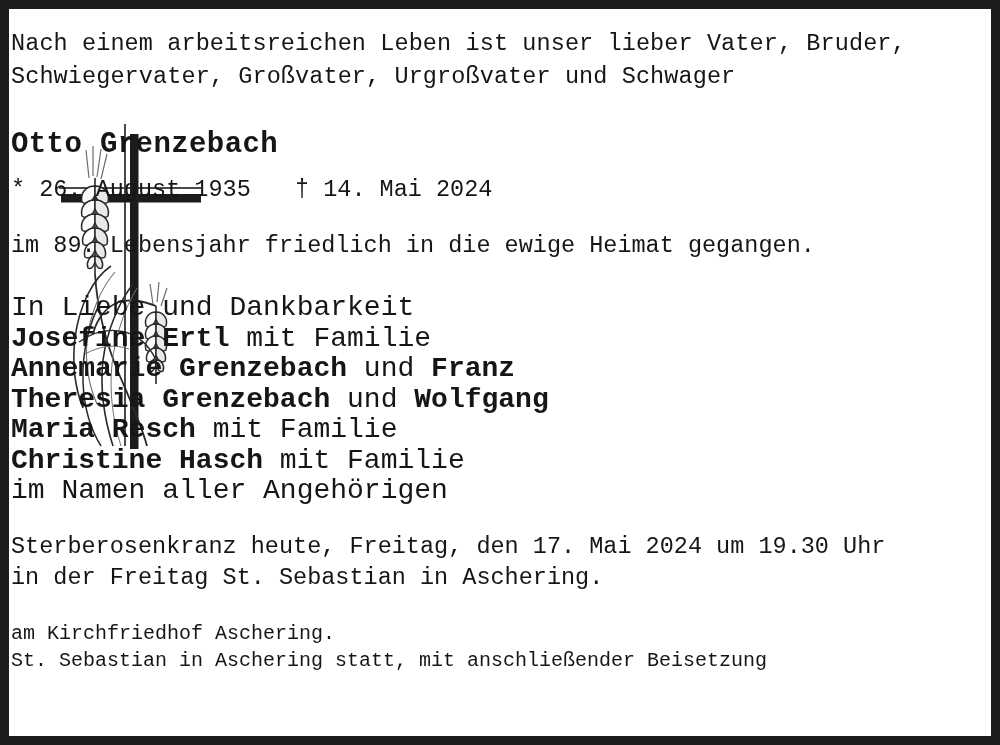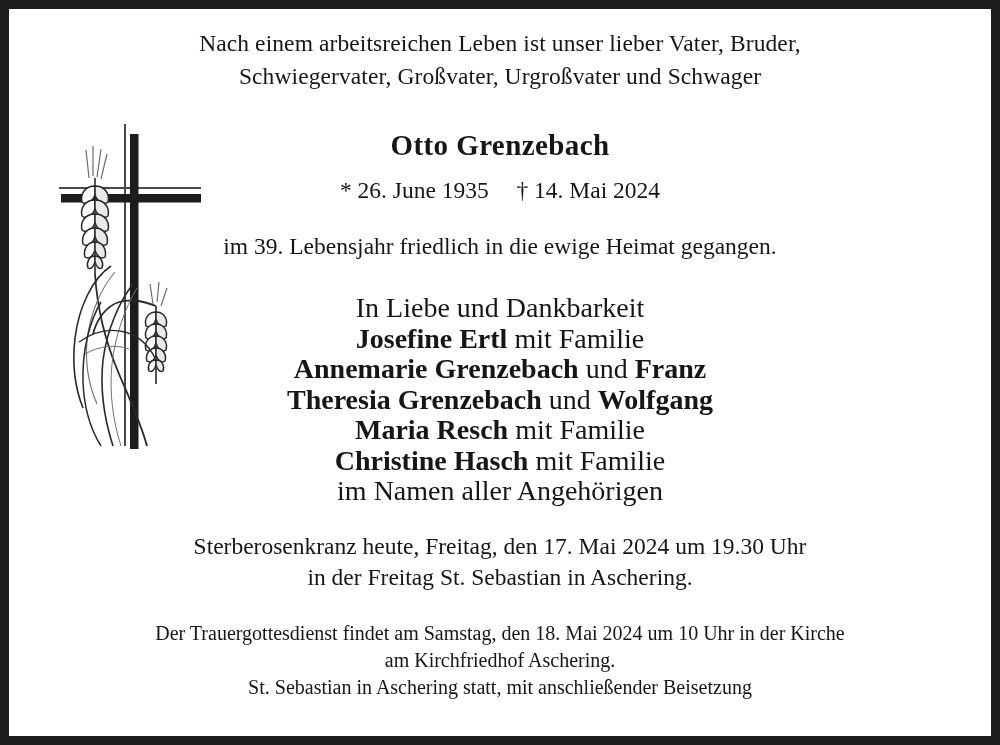--- a/index.html
+++ b/index.html
@@ -45,21 +45,21 @@
 
   
   #text-column {
     position: absolute;
     left: 0;
     top: 0;
     width: 100%;
     text-align: center;
   }
 
-  .blk { width: 100%; text-align: center; }
+  .blk { width: 100%; text-align: left; font-family: Liberation Mono, monospace; }
 
   .intro {
     margin-top: 16px;
     font-size: 23.5px;
     line-height: 33px;
     letter-spacing: 0.1px;
   }
 
   .name {
     margin-top: 28px;
@@ -175,27 +175,27 @@
 
       <div class="blk intro">
         <span class="line">Nach einem arbeitsreichen Leben ist unser lieber Vater, Bruder,</span>
         <span class="line">Schwiegervater, Großvater, Urgroßvater und Schwager</span>
       </div>
 
       <div class="blk name">Otto Grenzebach</div>
 
       <div class="blk dates">
         <span>*</span>
-        <span>26. June 1935</span>
+        <span>26. August 1935</span>
         <span class="gap"></span>
         <span>†</span>
         <span>14. Mai 2024</span>
       </div>
 
-      <div class="blk lifeline">im 39. Lebensjahr friedlich in die ewige Heimat gegangen.</div>
+      <div class="blk lifeline">im 89. Lebensjahr friedlich in die ewige Heimat gegangen.</div>
 
       <div class="blk family">
         <span class="line">In Liebe und Dankbarkeit</span>
 
         <span class="line"><b>Josefine Ertl</b><span> mit Familie</span></span>
 
         <span class="line"><b>Annemarie Grenzebach</b><span> und </span><b>Franz</b></span>
 
 
         <span class="line"><b>Theresia Grenzebach</b><span> und </span><b>Wolfgang</b></span>
@@ -206,20 +206,19 @@
 
         <span class="line">im Namen aller Angehörigen</span>
       </div>
 
       <div class="blk service-a">
         <span class="line">Sterberosenkranz heute, Freitag, den 17. Mai 2024 um 19.30 Uhr</span>
         <span class="line">in der Freitag St. Sebastian in Aschering.</span>
       </div>
 
       <div class="blk service-b">
-        <span class="line">Der Trauergottesdienst findet am Samstag, den 18. Mai 2024 um 10 Uhr in der Kirche</span>
         <span class="line">am Kirchfriedhof Aschering.</span>
         <span class="line">St. Sebastian in Aschering statt, mit anschließender Beisetzung</span>
       </div>
 
     </div>
   </div>
 </div>
 
 </body></html>

